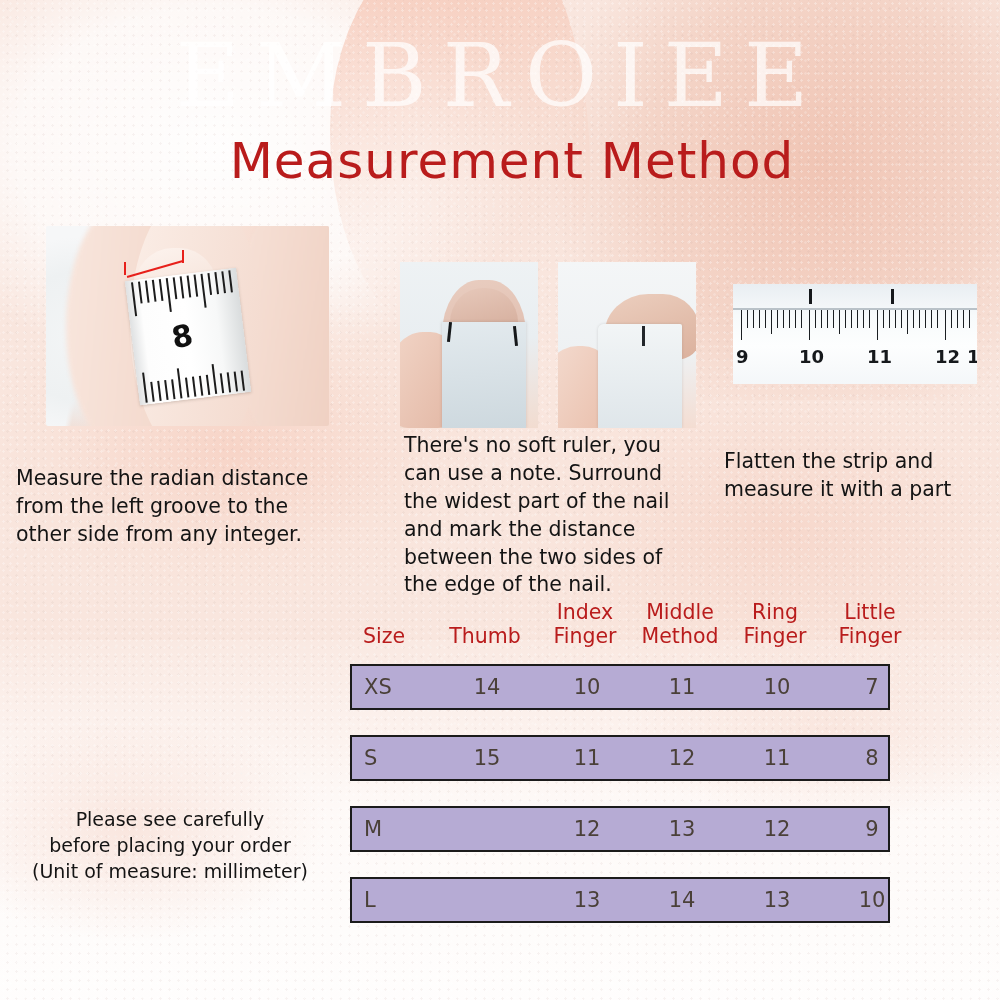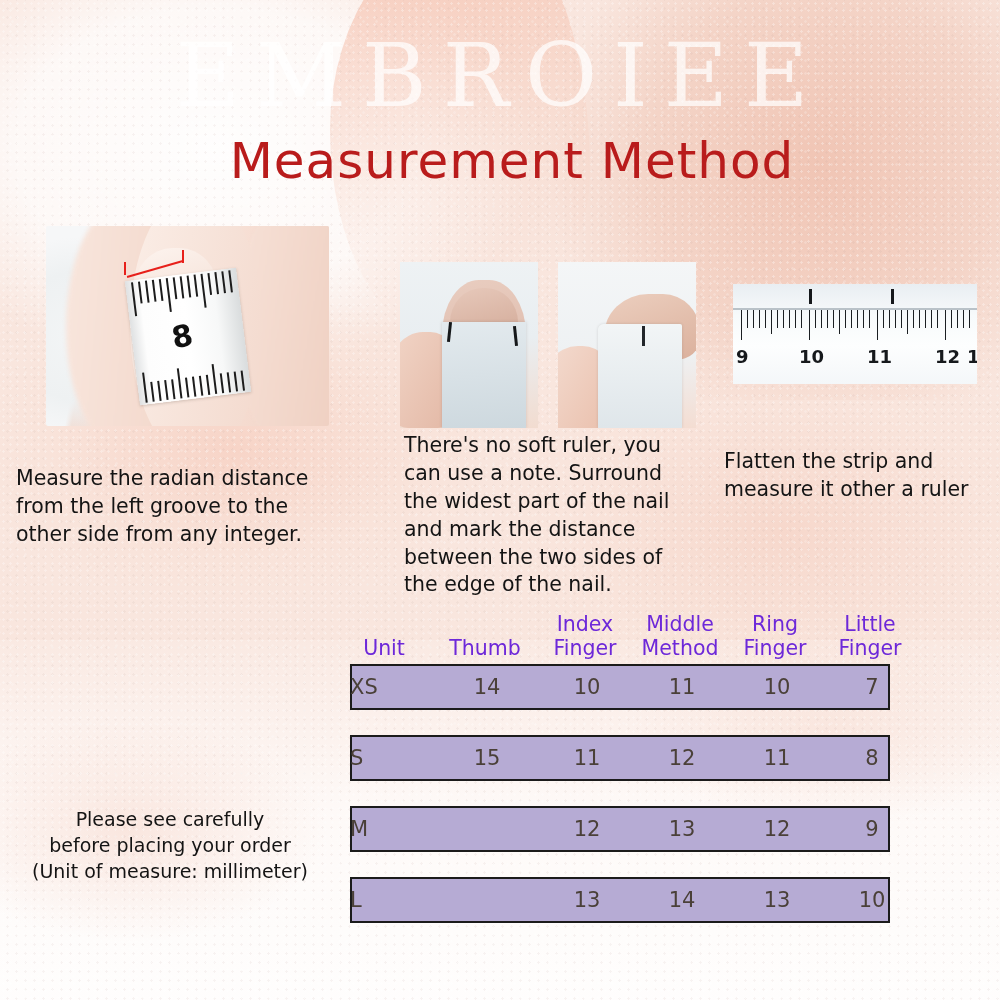--- a/index.html
+++ b/index.html
@@ -169,37 +169,37 @@
   #size-chart-note{
     position:absolute;left:0;top:806px;width:340px;text-align:center;
     font-family:"DejaVu Sans", sans-serif;
     font-size:19px;line-height:1.38;color:#141414;white-space:pre-line;
   }
 
   
   #table{position:absolute;left:330px;top:608px;width:562px;}
   #thead{position:relative;height:56px;}
   .th{
-    position:absolute;bottom:4px;
-    font-family:"DejaVu Sans", sans-serif;
-    font-size:20.5px;line-height:1.18;color:#6d28d9;
+    position:absolute;bottom:16px;
+    font-family:"DejaVu Sans", sans-serif;
+    font-size:20.5px;line-height:1.18;color:#b91c1c;
     text-align:center;white-space:pre-line;
   }
   .trow{
     position:relative;height:46px;margin-bottom:25px;
     background:#b6abd4;border:2px solid #1b1b1b;
     box-sizing:border-box;
   }
   .cell{
     position:absolute;top:0;height:100%;
     display:flex;align-items:center;justify-content:center;
     font-family:"DejaVu Sans", sans-serif;
     font-size:21px;color:#4a4038;
   }
-  .cell.size-cell{justify-content:flex-start;}
+  .cell.size-cell{justify-content:flex-start;padding-left:14px;}
 </style>
 </head>
 <body>
 
 <div id="poster">
 
   <div class="wash wash-a"></div>
   <div class="wash wash-b"></div>
   <div class="wash wash-c"></div>
   <div class="wash wash-d"></div>
@@ -324,29 +324,29 @@
   <div class="copy" id="copy-1">Measure the radian distance
 from the left groove to the
 other side from any integer.</div>
   <div class="copy" id="copy-2">There's no soft ruler, you
 can use a note. Surround
 the widest part of the nail
 and mark the distance
 between the two sides of
 the edge of the nail.</div>
   <div class="copy" id="copy-3">Flatten the strip and
-measure it other a ruler</div>
+measure it with a part</div>
 
   <div id="size-chart-note">Please see carefully
 before placing your order
 (Unit of measure: millimeter)</div>
 
   <div id="table">
     <div id="thead">
-        <div class="th" style="left: 18px; width: 72px;">Unit</div>
+        <div class="th" style="left: 18px; width: 72px;">Size</div>
         <div class="th" style="left: 105px; width: 100px;">Thumb</div>
         <div class="th" style="left: 205px; width: 100px;">Index
 Finger</div>
         <div class="th" style="left: 300px; width: 100px;">Middle
 Method</div>
         <div class="th" style="left: 395px; width: 100px;">Ring
 Finger</div>
         <div class="th" style="left: 490px; width: 100px;">Little
 Finger</div>
       </div>

